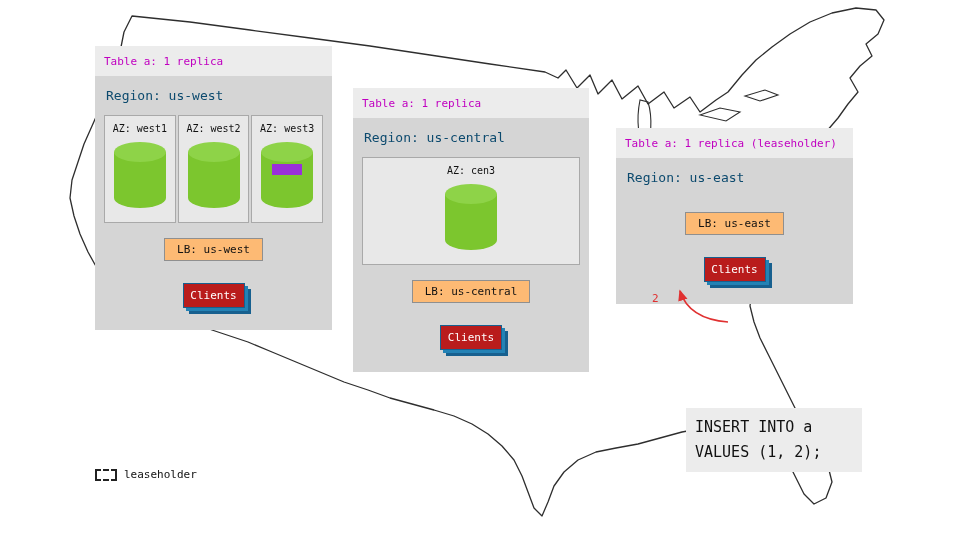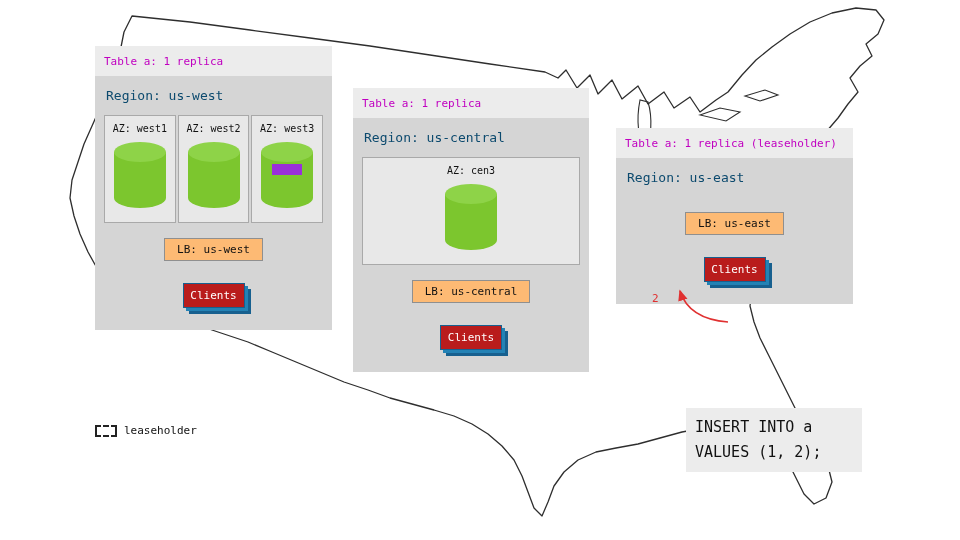--- a/index.html
+++ b/index.html
@@ -56,21 +56,21 @@
     box-shadow:3px 3px 0 #2382b5,6px 6px 0 #17608f;
   }
   .arrow-svg{position:absolute;left:28px;top:150px;width:92px;height:52px;z-index:3;}
   .arrow-label{position:absolute;left:36px;top:164px;color:#e03131;font-size:11px;z-index:3;}
   .note{
     position:absolute;left:686px;top:408px;width:158px;z-index:2;
     background:#ececec;font-size:15px;line-height:1.65;
     padding:7px 9px;
   }
   .legend{
-    position:absolute;left:95px;top:424px;z-index:2;
+    position:absolute;left:95px;top:468px;z-index:2;
     display:flex;align-items:center;gap:7px;font-size:11px;
   }
   .legend-swatch{width:18px;height:8px;border:2px dashed #222;background:#fff;}
 </style>
 </head>
 <body>
 
 <svg class="map-svg" viewBox="0 0 960 540" aria-hidden="true">
   <path d="M132,16 L190,22 L250,30 L310,38 L370,46 L430,55 L490,64 L545,72
        L558,78 L566,70 L577,88 L590,75 L598,94 L612,80 L622,99 L638,86

